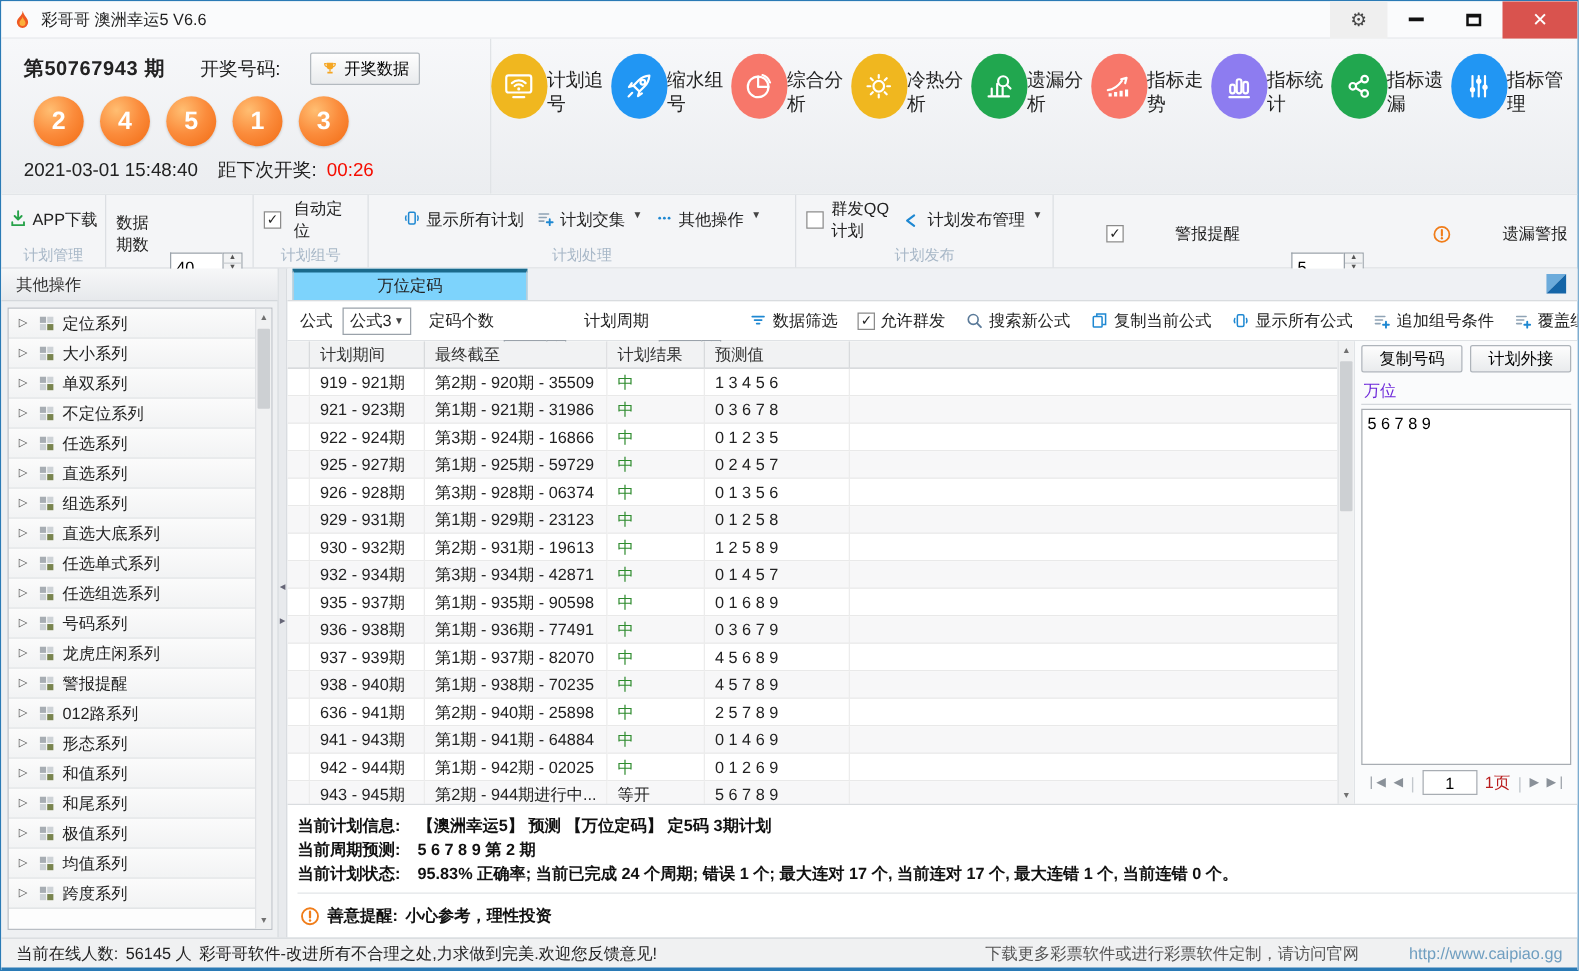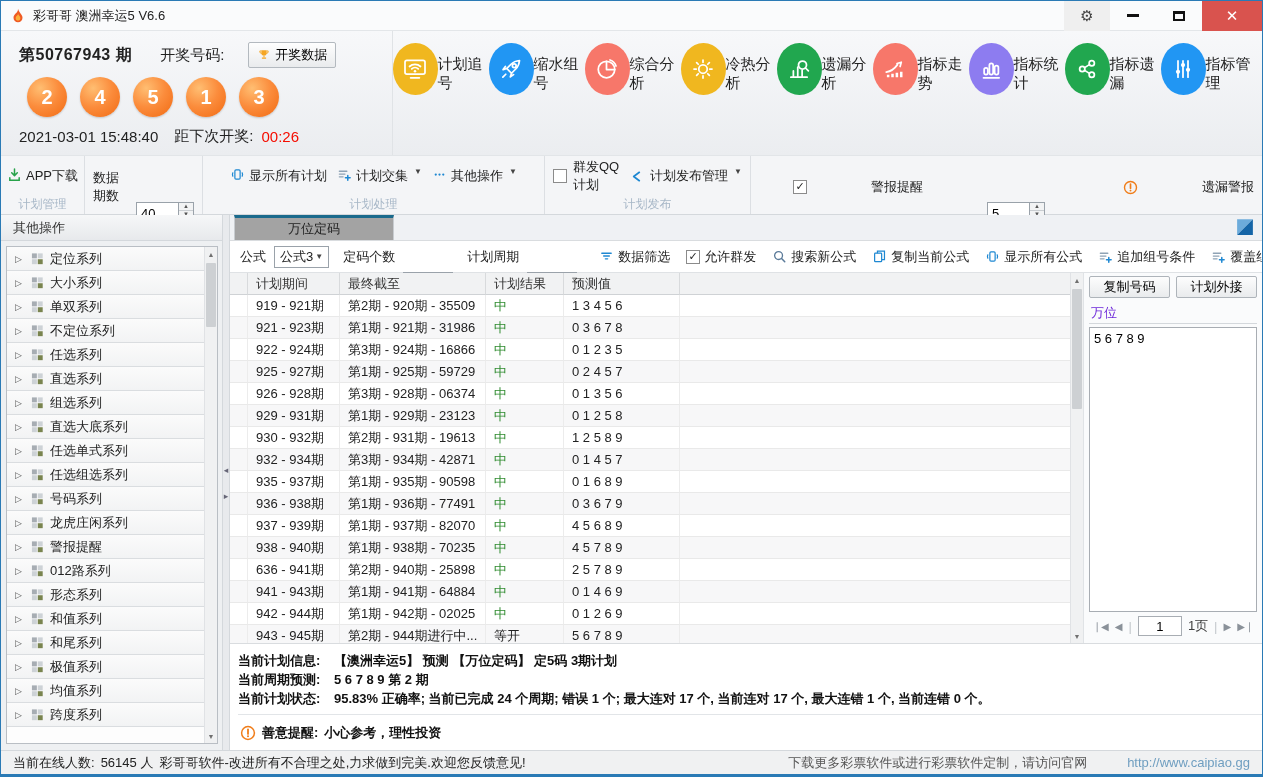--- a/index.html
+++ b/index.html
@@ -68,21 +68,21 @@
   .plan-item svg { width:13px; height:13px; }
   .vscroll { width:13px; background:#f0f1f2; border-left:1px solid #e0e2e5; display:flex; flex-direction:column; flex:0 0 auto; }
   .vs-arrow { height:14px; display:flex; align-items:center; justify-content:center; font-size:7px; color:#707070; }
   .vs-track { flex:1; position:relative; }
   .vs-thumb { position:absolute; left:1px; right:1px; background:#cdd0d3; border-radius:1px; }
 
   .splitter { width:7px; background:#e8eaed; border-right:1px solid #d4d8dc; display:flex; flex-direction:column; align-items:center; justify-content:center; gap:16px; color:#667; font-size:9px; flex:0 0 auto; }
 
   .main { flex:1; display:flex; flex-direction:column; background:#fff; min-width:0; }
   .tabrow { height:26px; background:#eff1f4; display:flex; align-items:flex-end; border-bottom:1px solid #d9dcdf; flex:0 0 auto; }
-  .tab { width:160px; height:25px; background:#a3a3a3; border:1px solid #c8ccd0; border-bottom:none; border-top:3px solid #1a6a8c; margin-left:4px; display:flex; align-items:center; justify-content:center; font-size:13px; }
+  .tab { width:188px; height:25px; background:#7dd3fc; border:1px solid #c8ccd0; border-bottom:none; border-top:3px solid #1a6a8c; margin-left:4px; display:flex; align-items:center; justify-content:center; font-size:13px; }
   .expand-box { margin-left:auto; margin-right:8px; margin-bottom:4px; width:18px; height:18px; }
   .expand-box svg { width:18px; height:18px; }
 
   .formula-bar { height:32px; display:flex; align-items:center; gap:8px; padding:0 10px; border-bottom:1px solid #dfe2e5; flex:0 0 auto; white-space:nowrap; }
   .combo { width:96px; height:22px; border:1px solid #9aa2aa; background:#fff; display:flex; align-items:center; padding:0 5px; }
   .combo .cv { flex:1; } .combo .drop { font-size:8px; }
   .tool-link { display:flex; align-items:center; gap:4px; cursor:default; }
 
   .body-row { flex:1; display:flex; min-height:0; }
   .table-zone { flex:1; display:flex; min-width:0; border-right:1px solid #e0e3e6; }
@@ -100,21 +100,21 @@
   .res-hit { color:#2e8b2e; }
 
   .right-panel { width:178px; flex:0 0 auto; background:#fafbfc; display:flex; flex-direction:column; padding:3px 5px; }
   .rp-buttons { display:flex; gap:6px; }
   .rp-btn { flex:1; height:22px; border:1px solid #aeb4ba; border-radius:2px; background:linear-gradient(#fdfdfd,#e9ebed); font-size:13px; display:flex; align-items:center; justify-content:center; }
   .rp-pos { height:22px; display:flex; align-items:center; padding-left:2px; color:#6d28d9; border-bottom:1px solid #d4d8dc; margin-top:4px; }
   .rp-area { flex:1; margin-top:3px; border:1px solid #a8adb3; background:#fff; font-family:inherit; font-size:13px; padding:3px 4px; resize:none; outline:none; }
   .pager { height:28px; display:flex; align-items:center; justify-content:center; gap:6px; color:#8a9199; font-size:10px; }
   .pg-sep { color:#c3c8cd; font-size:13px; }
   .pager input { width:44px; height:20px; border:1px solid #a8adb3; text-align:center; font-size:13px; font-family:inherit; }
-  .pg-label { color:#404040; font-size:13px; }
+  .pg-label { color:#b91c1c; font-size:13px; }
 
   .summary { flex:0 0 auto; border-top:1px solid #d9dcdf; padding:7px 0 0 8px; font-weight:bold; color:#111; }
   .sum-line { line-height:19px; white-space:nowrap; }
   .sum-line .lbl { margin-right:10px; }
   .reminder { border-top:1px solid #e2e5e8; margin-top:6px; padding:9px 0 8px 2px; display:flex; align-items:center; gap:6px; }
   .reminder svg { width:16px; height:16px; }
 
   
   .statusbar { height:26px; background:#f0f1f2; border-top:1px solid #d4d8dc; border-bottom:2px solid #2a7ab5; display:flex; align-items:center; padding:0 12px; flex:0 0 auto; }
   .sb-left { display:flex; gap:6px; }
@@ -295,20 +295,27 @@
         <span>数据期数</span>
         <div class="spin">
           <input value="40" style="">
           <div class="arrows">
               <span class="sa">▲</span>
               <span class="sa">▼</span>
             </div>
         </div>
       </div>
       <div class="rlabel">数据显示</div>
+    </div>
+    <div class="rgroup" style="width:92px">
+      <div class="ritems">
+        <span class="cb checked"></span>
+        <span>自动定位</span>
+      </div>
+      <div class="rlabel">计划组号</div>
     </div>
     <div class="rgroup" style="width:342px">
       <div class="ritems">
         <div class="rbtn">
           <span class="ric">
               <svg viewBox="0 0 16 16">
                 <rect x="5.2" y="3" width="5.6" height="10" rx="1.2" fill="none" stroke="#1e88d2" stroke-width="1.3"></rect>
                 <path d="M3 6.2a4.5 4.5 0 0 0 0 3.6M13 6.2a4.5 4.5 0 0 1 0 3.6" fill="none" stroke="#1e88d2" stroke-width="1.3" stroke-linecap="round"></path>
               </svg>
             </span>

